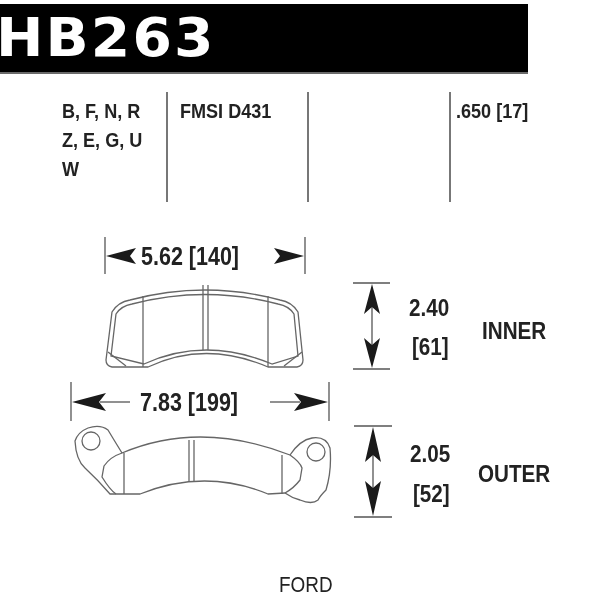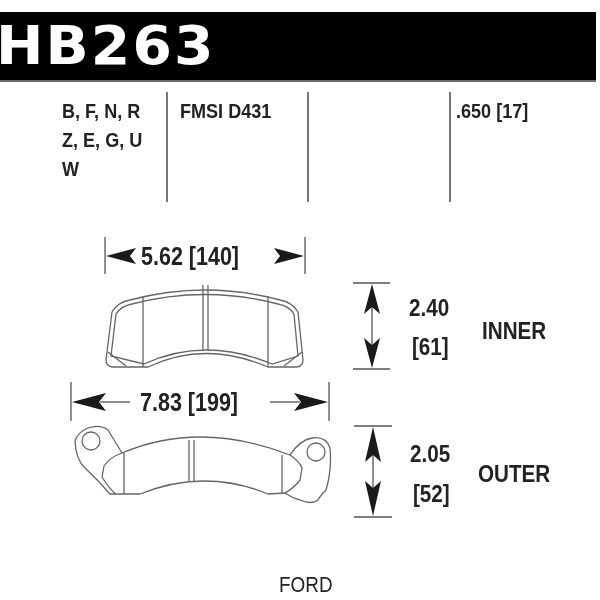--- a/index.html
+++ b/index.html
@@ -1,18 +1,18 @@
 <!DOCTYPE html>
 <html><head>
   <meta charset="utf-8">
   <style>
     html, body { margin: 0; padding: 0; background: #ffffff; }
     body { width: 600px; height: 600px; position: relative; overflow: hidden;
            font-family: "Liberation Sans", "DejaVu Sans", sans-serif; color: #1a1a1a; }
-    .header { position: absolute; left: 0; top: 12px; width: 596px; height: 70px; background: #000000;
+    .header { position: absolute; left: 0; top: 4px; width: 528px; height: 70px; background: #000000;
               border-bottom: 2px solid #6a6a6a; box-sizing: border-box; }
     .part-number { position: absolute; left: -4px; top: 4px; font-family: "DejaVu Sans", sans-serif;
                    font-weight: bold; font-size: 54px; letter-spacing: 2px; color: #ffffff; line-height: 60px;
                    transform: scaleX(1.05); transform-origin: left center; }
     .info { position: absolute; font-weight: bold; font-size: 21px; line-height: 29px; color: #222;
             transform: scaleX(0.86); transform-origin: left top; white-space: nowrap; }
     .vline { position: absolute; width: 2px; background: #777; }
     .dim-text { position: absolute; font-weight: bold; color: #222; white-space: nowrap;
                 transform: scaleX(0.86); transform-origin: left top; }
     svg { position: absolute; left: 0; top: 0; }

